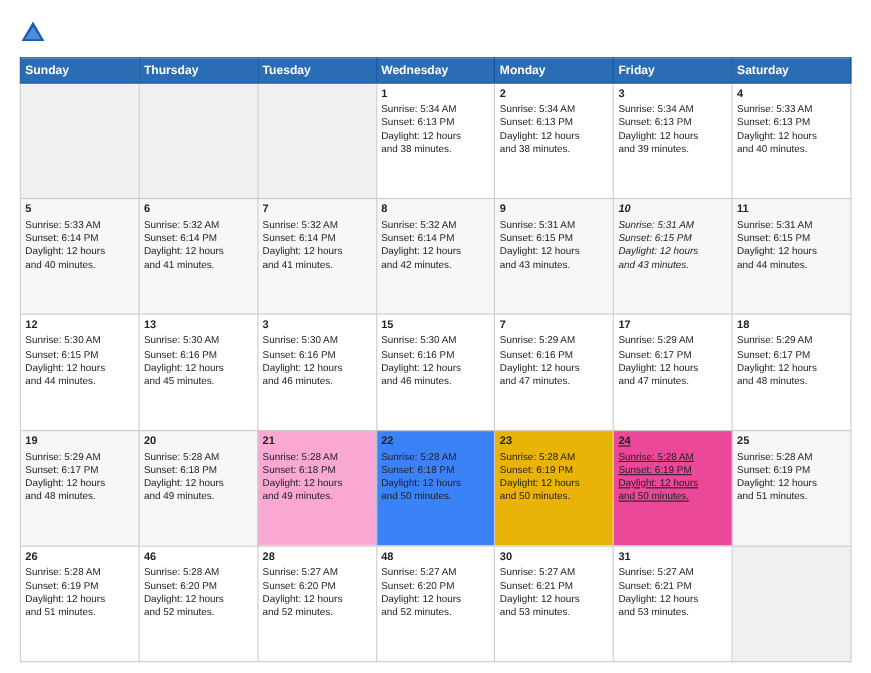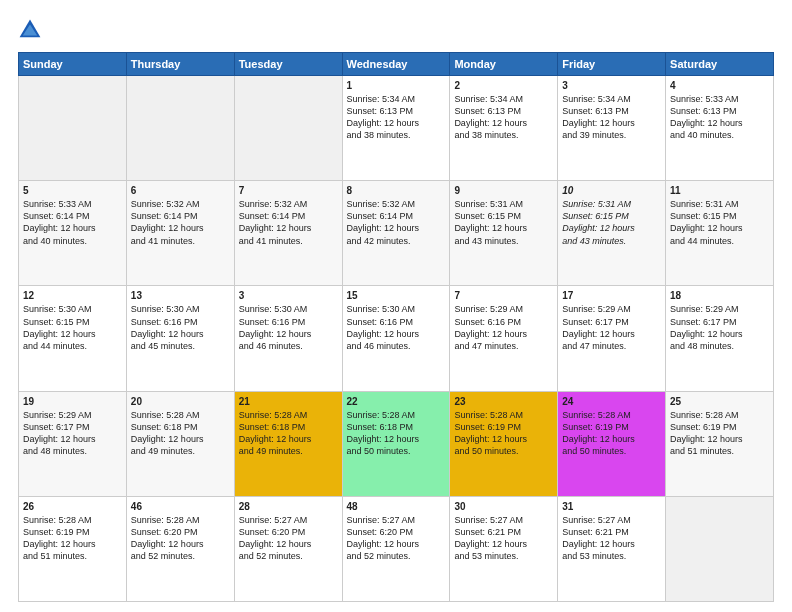--- a/index.html
+++ b/index.html
@@ -285,42 +285,42 @@
 Daylight: 12 hours
 and 48 minutes.</div>
           </td>
           <td style="background: rgb(247, 247, 247);">
             <span class="day-num">20</span>
             <div class="day-info" style="white-space: pre-line;">Sunrise: 5:28 AM
 Sunset: 6:18 PM
 Daylight: 12 hours
 and 49 minutes.</div>
           </td>
-          <td style="background: #eab308;">
+          <td style="background: #f9a8d4;">
             <span class="day-num">21</span>
             <div class="day-info" style="white-space: pre-line;">Sunrise: 5:28 AM
 Sunset: 6:18 PM
 Daylight: 12 hours
 and 49 minutes.</div>
           </td>
-          <td style="background: #86efac;">
+          <td style="background: #3b82f6;">
             <span class="day-num">22</span>
             <div class="day-info" style="white-space: pre-line;">Sunrise: 5:28 AM
 Sunset: 6:18 PM
 Daylight: 12 hours
 and 50 minutes.</div>
           </td>
           <td style="background: #eab308;">
             <span class="day-num">23</span>
             <div class="day-info" style="white-space: pre-line;">Sunrise: 5:28 AM
 Sunset: 6:19 PM
 Daylight: 12 hours
 and 50 minutes.</div>
           </td>
-          <td style="background: #d946ef;">
+          <td style="background: #ec4899; text-decoration: underline;">
             <span class="day-num">24</span>
             <div class="day-info" style="white-space: pre-line;">Sunrise: 5:28 AM
 Sunset: 6:19 PM
 Daylight: 12 hours
 and 50 minutes.</div>
           </td>
           <td style="background: rgb(247, 247, 247);">
             <span class="day-num">25</span>
             <div class="day-info" style="white-space: pre-line;">Sunrise: 5:28 AM
 Sunset: 6:19 PM

